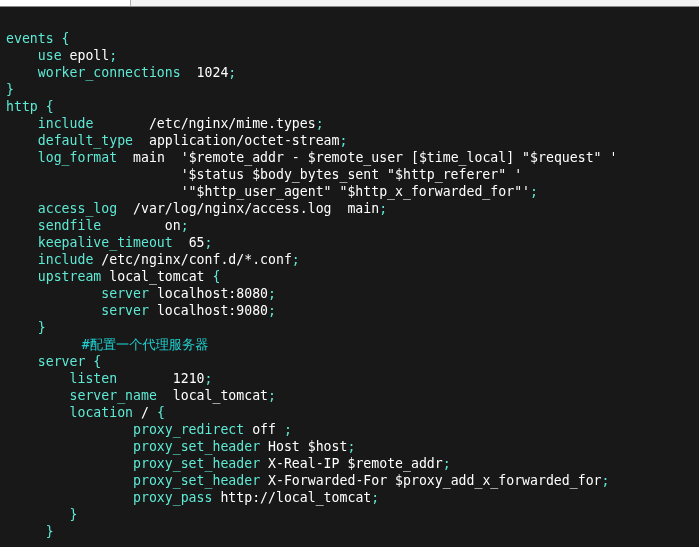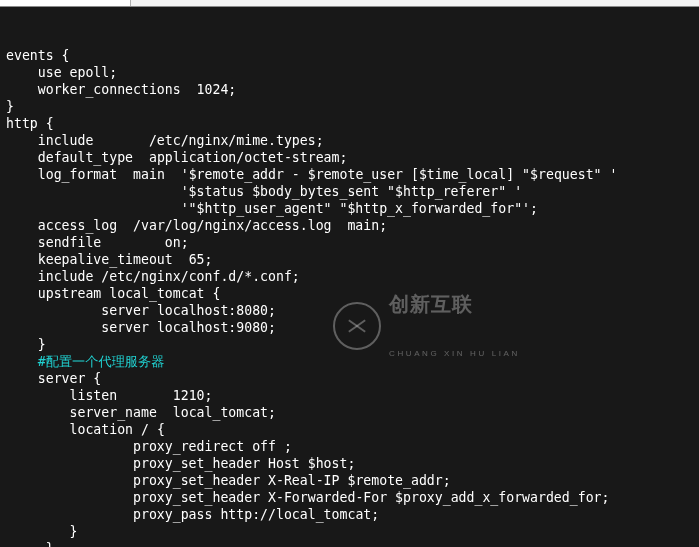--- a/index.html
+++ b/index.html
@@ -20,24 +20,24 @@
   .tab{
     width:130px;height:6px;background:#fff;
     border-right:1px solid #b0b0b0;
   }
   .editor{
     position:relative;
     padding:6px 0 0 6px;
     white-space:pre;
   }
   .ln{min-height:17px;}
-  .kw{color:#ffffff;}   
+  .kw{color:#5eead4;}   
   .val{color:#ffffff;}  
   .white{color:#ffffff;}
-  .comment{color:#20d2d2;}
+  .comment{color:#20d2d2;margin-left:44px;}
   .watermark{
     position:absolute;
     left:333px;top:295px;
     width:170px;height:48px;
     display:flex;align-items:center;gap:8px;
     color:rgba(230,230,230,0.35);
     pointer-events:none;
     font-family:"Microsoft YaHei","PingFang SC",sans-serif;
     user-select:none;
   }
@@ -55,20 +55,13 @@
   .wm-text-small{font-size:8px;letter-spacing:2.6px;line-height:10px;}
 </style>
 </head>
 <body>
 
 <div class="topbar">
   <div class="tab"></div>
 </div>
 
 <div class="editor" id="editor">
-  <div class="watermark">
-    <div class="wm-icon"></div>
-    <div>
-      <div class="wm-text-big">创新互联</div>
-      <div class="wm-text-small">CHUANG XIN HU LIAN</div>
-    </div>
-  </div>
 <div class="ln"><span class="kw">events {</span></div><div class="ln"><span class="white">    </span><span class="kw">use</span><span class="white"> </span><span class="val">epoll</span><span class="kw">;</span></div><div class="ln"><span class="white">    </span><span class="kw">worker_connections</span><span class="white">  </span><span class="val">1024</span><span class="kw">;</span></div><div class="ln"><span class="kw">}</span></div><div class="ln"><span class="kw">http {</span></div><div class="ln"><span class="white">    </span><span class="kw">include</span><span class="white">       </span><span class="val">/etc/nginx/mime.types</span><span class="kw">;</span></div><div class="ln"><span class="white">    </span><span class="kw">default_type</span><span class="white">  </span><span class="val">application/octet-stream</span><span class="kw">;</span></div><div class="ln"><span class="white">    </span><span class="kw">log_format</span><span class="white">  </span><span class="val">main</span><span class="white">  </span><span class="val">'$remote_addr - $remote_user [$time_local] "$request" '</span></div><div class="ln"><span class="white">                      </span><span class="val">'$status $body_bytes_sent "$http_referer" '</span></div><div class="ln"><span class="white">                      </span><span class="val">'"$http_user_agent" "$http_x_forwarded_for"'</span><span class="kw">;</span></div><div class="ln"><span class="white">    </span><span class="kw">access_log</span><span class="white">  </span><span class="val">/var/log/nginx/access.log  main</span><span class="kw">;</span></div><div class="ln"><span class="white">    </span><span class="kw">sendfile</span><span class="white">        </span><span class="val">on</span><span class="kw">;</span></div><div class="ln"><span class="white">    </span><span class="kw">keepalive_timeout</span><span class="white">  </span><span class="val">65</span><span class="kw">;</span></div><div class="ln"><span class="white">    </span><span class="kw">include</span><span class="white"> </span><span class="val">/etc/nginx/conf.d/*.conf</span><span class="kw">;</span></div><div class="ln"><span class="white">    </span><span class="kw">upstream</span><span class="white"> </span><span class="val">local_tomcat</span><span class="white"> </span><span class="kw">{</span></div><div class="ln"><span class="white">            </span><span class="kw">server</span><span class="white"> </span><span class="val">localhost:8080</span><span class="kw">;</span></div><div class="ln"><span class="white">            </span><span class="kw">server</span><span class="white"> </span><span class="val">localhost:9080</span><span class="kw">;</span></div><div class="ln"><span class="white">    </span><span class="kw">}</span></div><div class="ln"><span class="white">    </span><span class="comment">#配置一个代理服务器</span></div><div class="ln"><span class="white">    </span><span class="kw">server</span><span class="white"> </span><span class="kw">{</span></div><div class="ln"><span class="white">        </span><span class="kw">listen</span><span class="white">       </span><span class="val">1210</span><span class="kw">;</span></div><div class="ln"><span class="white">        </span><span class="kw">server_name</span><span class="white">  </span><span class="val">local_tomcat</span><span class="kw">;</span></div><div class="ln"><span class="white">        </span><span class="kw">location</span><span class="white"> </span><span class="val">/</span><span class="white"> </span><span class="kw">{</span></div><div class="ln"><span class="white">                </span><span class="kw">proxy_redirect</span><span class="white"> </span><span class="val">off</span><span class="white"> </span><span class="kw">;</span></div><div class="ln"><span class="white">                </span><span class="kw">proxy_set_header</span><span class="white"> </span><span class="val">Host $host</span><span class="kw">;</span></div><div class="ln"><span class="white">                </span><span class="kw">proxy_set_header</span><span class="white"> </span><span class="val">X-Real-IP $remote_addr</span><span class="kw">;</span></div><div class="ln"><span class="white">                </span><span class="kw">proxy_set_header</span><span class="white"> </span><span class="val">X-Forwarded-For $proxy_add_x_forwarded_for</span><span class="kw">;</span></div><div class="ln"><span class="white">                </span><span class="kw">proxy_pass</span><span class="white"> </span><span class="val">http://local_tomcat</span><span class="kw">;</span></div><div class="ln"><span class="white">        </span><span class="kw">}</span></div><div class="ln"><span class="white">     </span><span class="kw">}</span></div></div>
 
 </body></html>

